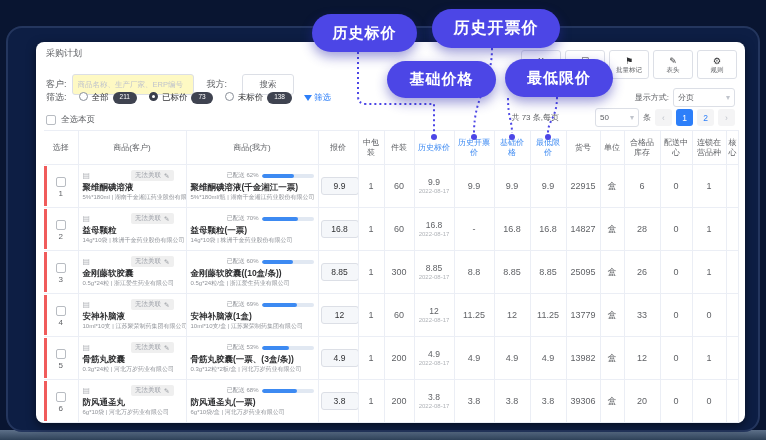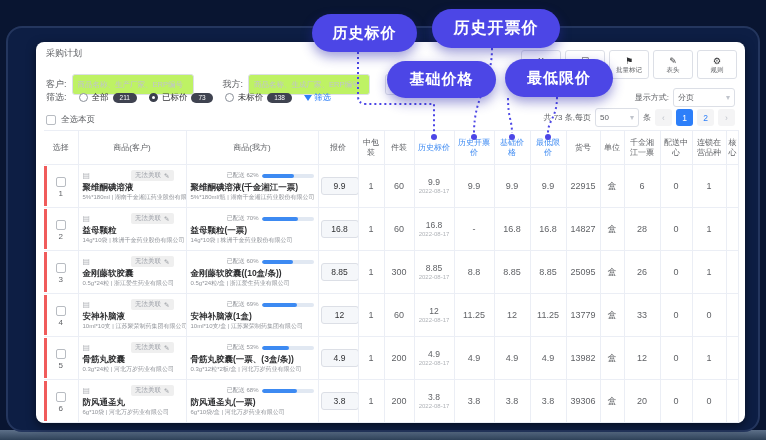--- a/index.html
+++ b/index.html
@@ -11,54 +11,54 @@
     background:#0d1e44; border:2px solid #24365e; border-radius:16px; z-index:0; }
   .window { position:absolute; left:36px; top:42px; width:709px; height:381px;
     background:#fff; border-radius:8px; overflow:hidden; z-index:1;
     box-shadow:0 3px 10px rgba(0,0,0,.5); }
 
   
   .title { position:absolute; left:10px; top:5px; font-size:9px; color:#606266; }
   .search-row { position:absolute; left:10px; top:32px; display:flex; align-items:center; gap:5px; }
   .search-row label { font-size:9px; color:#606266; }
   .inp { width:122px; height:21px; border:1px solid #dcdfe6; border-radius:3px;
-    font-size:7.5px; color:#303133; padding:0 5px; background:#bef264; }
+    font-size:7.5px; color:#303133; padding:0 5px; background:#fef9c3; }
   .inp::placeholder { color:#c0c4cc; }
   .btn-search { height:21px; width:52px; margin-left:10px; border:1px solid #dcdfe6; border-radius:3px;
     background:#fff; font-size:8.5px; color:#606266; cursor:pointer; }
   .toolbar { position:absolute; right:8px; top:8px; display:flex; gap:4px; }
   .tbtn { width:40px; height:29px; border:1px solid #dcdfe6; border-radius:3px; background:#fff;
     display:flex; flex-direction:column; align-items:center; justify-content:center; cursor:pointer; }
   .tbtn .ic { font-size:9px; line-height:10px; color:#303133; }
   .tbtn .tl { font-size:6.5px; color:#606266; line-height:8px; white-space:nowrap; }
 
   .filter-row { position:absolute; left:10px; top:49px; display:flex; align-items:center; gap:12px; }
   .filter-row .flabel { font-size:9px; color:#606266;text-align:right; }
-  .radio-opt { display:flex; align-items:center; gap:4px; cursor:pointer; }
+  .radio-opt { display:flex; gap:4px; cursor:pointer; }
   .radio { width:9px; height:9px; border:1px solid #8a9099; border-radius:50%; background:#fff; }
   .radio.sel { border:3px solid #3a3f4c; }
   .radio-opt .rlabel { font-size:8.5px; color:#303133; }
   .cnt { background:#3f4350; color:#fff; font-size:6.5px; border-radius:8px; padding:1.5px 7px; }
   .filter-link { display:flex; align-items:center; gap:2px; color:#2d7ff9; font-size:8.5px; cursor:pointer; }
   .funnel { width:0; height:0; border-left:4px solid transparent; border-right:4px solid transparent;
     border-top:6px solid #2d7ff9; display:inline-block; }
 
   .display-row { position:absolute; right:10px; top:46px; display:flex; align-items:center; gap:4px; }
   .display-row .dlabel { font-size:8px; color:#606266;margin-left:38px; }
   .mini-select { height:19px; min-width:62px; border:1px solid #dcdfe6; border-radius:3px; background:#fff;
     font-size:8px; color:#606266; display:flex; align-items:center; justify-content:space-between;
     padding:0 4px; cursor:pointer; }
   .mini-select .car { color:#c0c4cc; font-size:8px; }
 
   .selectall { position:absolute; left:10px; top:72px; display:flex; align-items:center; gap:5px; }
   .cb { width:10px; height:10px; border:1px solid #b8bcc2; border-radius:2px; background:#fff; }
   .selectall .sl { font-size:8.5px; color:#606266; }
   .pager-row { position:absolute; right:10px; top:66px; display:flex; align-items:center; gap:4px; }
   .pager-row .pt { font-size:8px; color:#606266; }
-  .psize { min-width:44px; }
+  .psize { min-width:44px;margin-left:32px; }
   .pg { min-width:17px; height:17px; border-radius:3px; background:#f4f4f5; color:#606266;
     font-size:8.5px; display:flex; align-items:center; justify-content:center; cursor:pointer; }
   .pg.nav { color:#c0c4cc; }
   .pg.active { background:#2d7ff9; color:#fff; }
   .pg.blue { color:#2d7ff9; }
 
   
   .table-wrap { position:absolute; left:8px; right:0; top:88px; bottom:0; overflow:hidden; }
   table { border-collapse:collapse; table-layout:fixed; width:693px; border-top:1px solid #ebeef5; }
   th, td { border-right:1px solid #ebeef5; border-bottom:1px solid #ebeef5; overflow:hidden; }
@@ -102,22 +102,21 @@
 <div class="bottom-bar"></div>
 <div class="frame"></div>
 
 <div class="window">
 
   <div class="title">采购计划</div>
 
   <div class="search-row">
     <label>客户:</label>
     <input class="inp" placeholder="商品名称、生产厂家、ERP编号" style="">
-    <label style="margin-left:24px;">我方:</label>
-    <input class="inp" placeholder="商品名称、生成厂家、ERP编号" style="">
+    <label style="margin-left:8px;">我方:</label>
     <button class="btn-search">搜索</button>
   </div>
 
   <div class="toolbar">
     <div class="tbtn">
       <span class="ic">¥</span>
       <span class="tl">批量改价</span>
     </div>
     <div class="tbtn">
       <span class="ic">☑</span>
@@ -213,21 +212,21 @@
           <th>商品(我方)</th>
           <th>报价</th>
           <th>中包装</th>
           <th>件装</th>
           <th class="bluecol">历史标价</th>
           <th class="bluecol">历史开票价</th>
           <th class="bluecol">基础价格</th>
           <th class="bluecol">最低限价</th>
           <th>货号</th>
           <th>单位</th>
-          <th>千金湘江一票</th>
+          <th>合格品库存</th>
           <th>配送中心</th>
           <th>连锁在营品种</th>
           <th>核心</th>
         </tr>
       </thead>
       <tbody>
   <tr>
     <td class="sel">
       <span class="cb" style="display:block;"></span>
       <span class="rownum">1</span>

